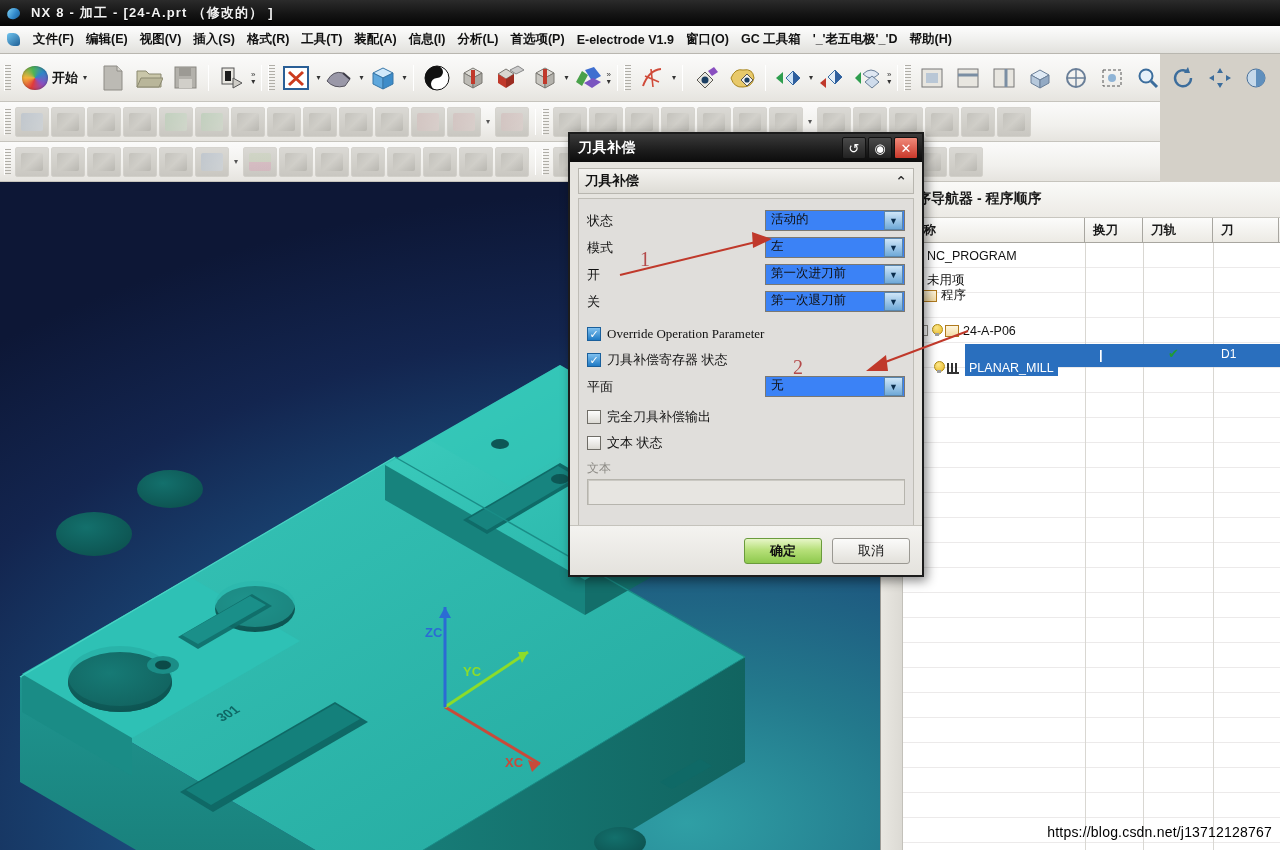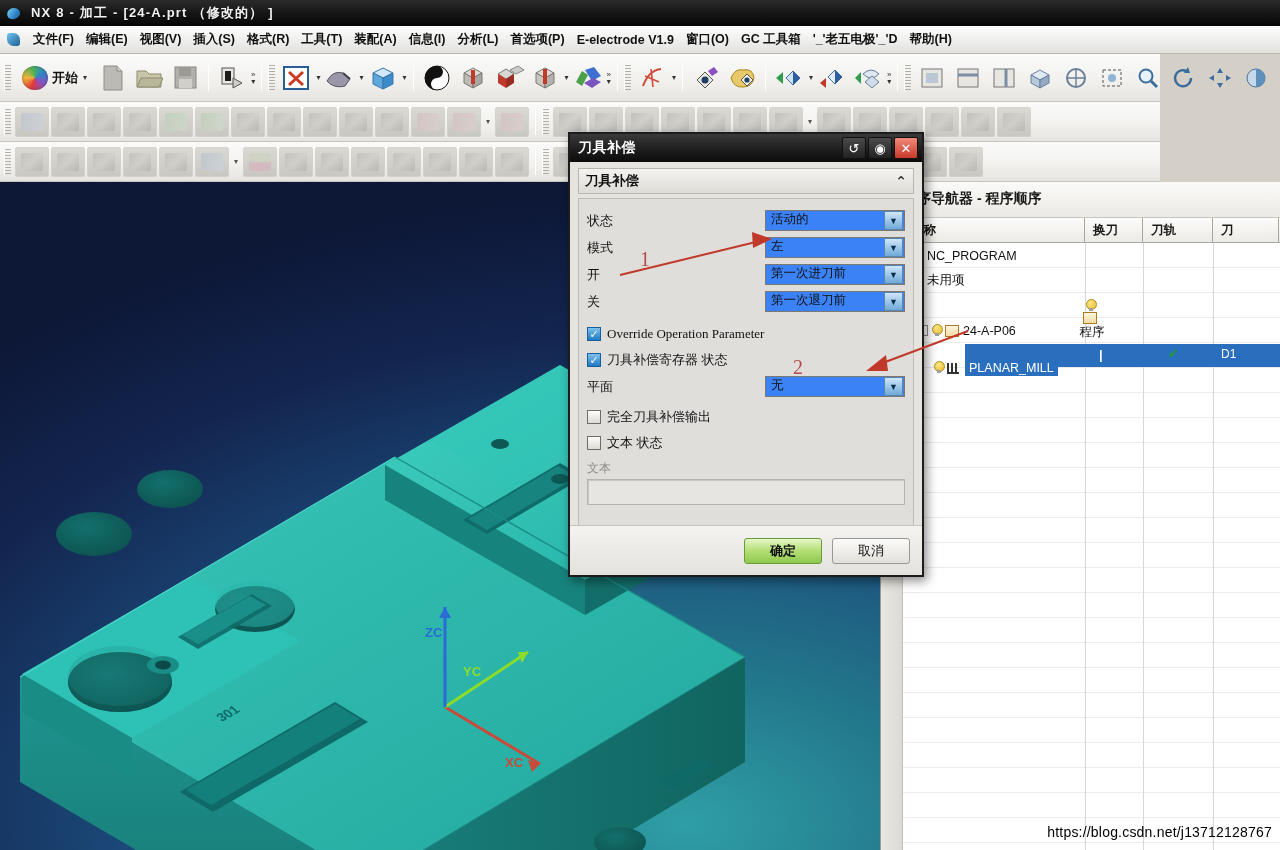--- a/index.html
+++ b/index.html
@@ -820,21 +820,21 @@
         <span class="ficon prog"></span>
         <span class="tlabel">NC_PROGRAM</span>
       </div>
 
       <div class="treerow" style="top:25px;">
         <span class="t-indent" style="width:6px"></span>
         <span class="ficon"></span>
         <span class="tlabel">未用项</span>
       </div>
 
-      <div class="treerow" style="top:56px;flex-direction:column;">
+      <div class="treerow" style="top:40px;">
         <span class="t-indent" style="width:6px"></span>
         <span class="bulb"></span>
         <span class="ficon"></span>
         <span class="tlabel">程序</span>
       </div>
 
       <div class="treerow" style="top:75px;text-align:center;">
         <span class="t-indent" style="width:14px"></span>
         <span class="expander">-</span>
         <span class="bulb"></span>

